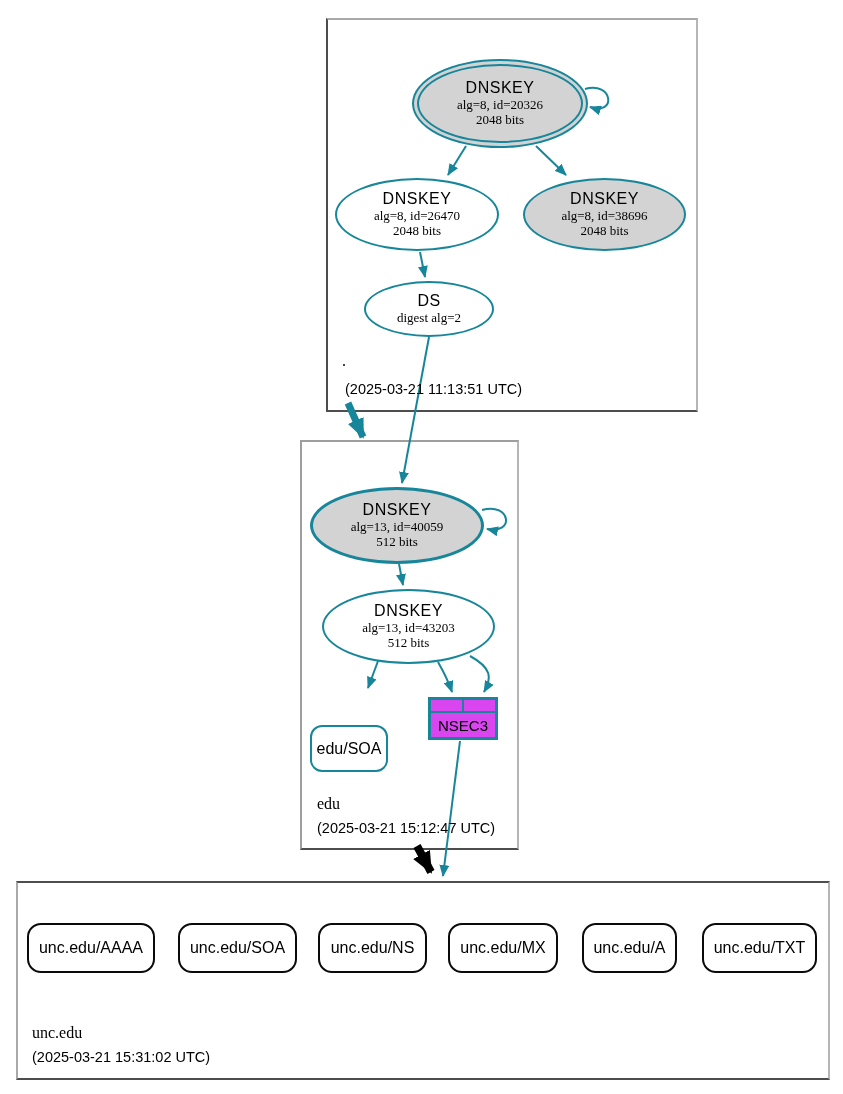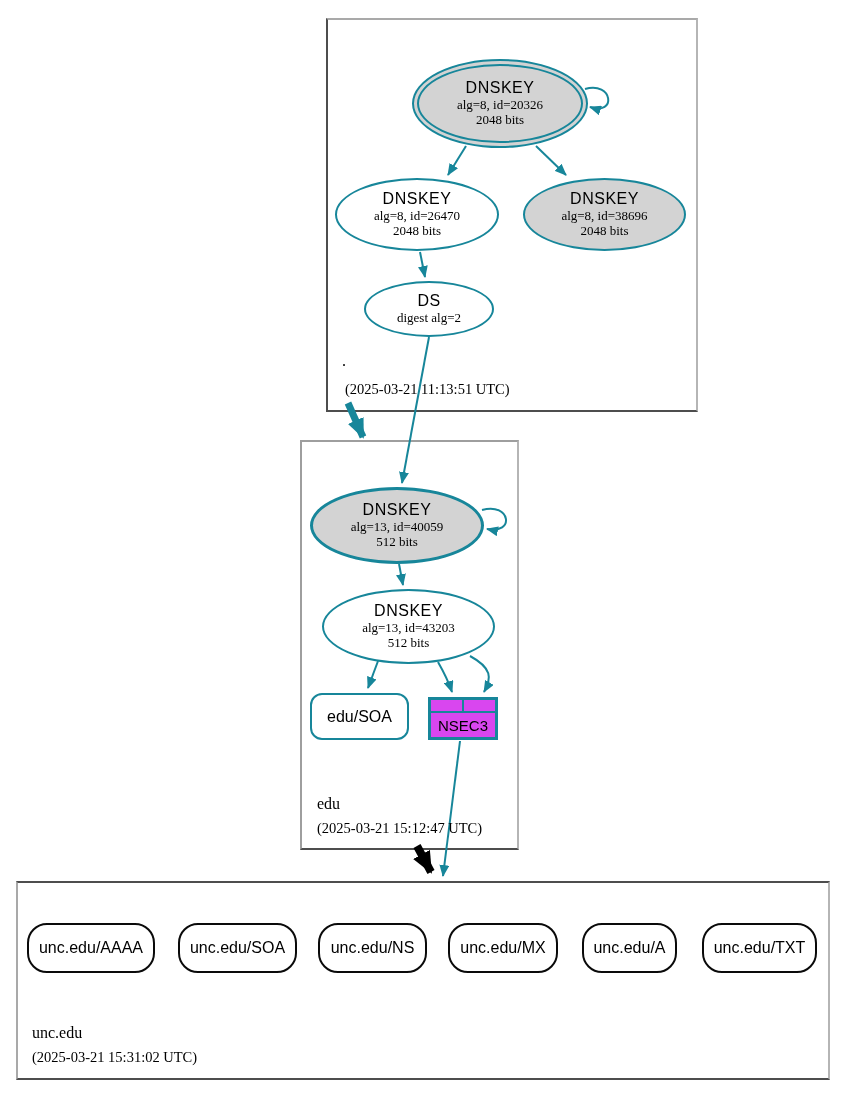--- a/index.html
+++ b/index.html
@@ -25,34 +25,34 @@
   .ellipse.gray{background:#d3d3d3;}
   .ellipse.thick{border-width:3px;}
   .inner-ring{position:absolute;inset:3px;border:2px solid #17869a;border-radius:50%;pointer-events:none;}
   .node-title{font-size:16px;color:#000;line-height:1.12;letter-spacing:.5px;}
   .node-sub{font-family:"Liberation Serif",serif;font-size:13px;color:#000;line-height:1.18;}
 
   
   .rr{position:absolute;display:flex;align-items:center;justify-content:center;
       background:#ffffff;box-sizing:border-box;font-size:16px;color:#000;}
   .rr.teal{border:2px solid #17869a;border-radius:12px;}
-  .rr.blackb{border:2px solid #0a0a0a;border-radius:20px;}
+  .rr.blackb{border:2px solid #0a0a0a;border-radius:14px;}
 
   
   .nsec3{position:absolute;border:3px solid #17869a;background:#d946ef;
          box-sizing:border-box;display:flex;flex-direction:column;}
   .nsec3 .toprow{height:11px;display:flex;border-bottom:2px solid #17869a;}
   .nsec3 .cell{flex:1;}
   .nsec3 .cell.left{border-right:2px solid #17869a;}
   .nsec3 .bodyrow{flex:1;display:flex;align-items:center;justify-content:center;
                   font-size:15px;color:#000;}
 
   
   .zlabel{position:absolute;font-family:"Liberation Serif",serif;font-size:16px;color:#000;}
-  .zts{position:absolute;font-family:Liberation Serif, serif;font-size:14.5px;color:#000;}
+  .zts{position:absolute;font-family:Liberation Sans, sans-serif;font-size:14.5px;color:#000;}
 </style>
 </head>
 <body>
 
 <div id="canvas">
 
   <div class="zonebox root" style="left:326px;top:18px;width:368px;height:390px;"></div>
   <div class="zonebox edu" style="left:300px;top:440px;width:215px;height:406px;"></div>
   <div class="zonebox unc" style="left:16px;top:881px;width:810px;height:195px;"></div>
 
@@ -119,21 +119,21 @@
     <div class="node-sub">alg=13, id=40059</div>
     <div class="node-sub">512 bits</div>
   </div>
 
   <div class="ellipse" style="left:322px;top:589px;width:173px;height:75px;">
     <div class="node-title">DNSKEY</div>
     <div class="node-sub">alg=13, id=43203</div>
     <div class="node-sub">512 bits</div>
   </div>
 
-  <div class="rr teal" style="left:310px;top:693px;width:99px;height:47px;">
+  <div class="rr teal" style="left:310px;top:725px;width:78px;height:47px;">
     <span>edu/SOA</span>
   </div>
 
   <div class="nsec3" style="left:428px;top:697px;width:70px;height:43px;">
     <div class="toprow">
       <div class="cell left"></div>
       <div class="cell"></div>
     </div>
     <div class="bodyrow">NSEC3</div>
   </div>

